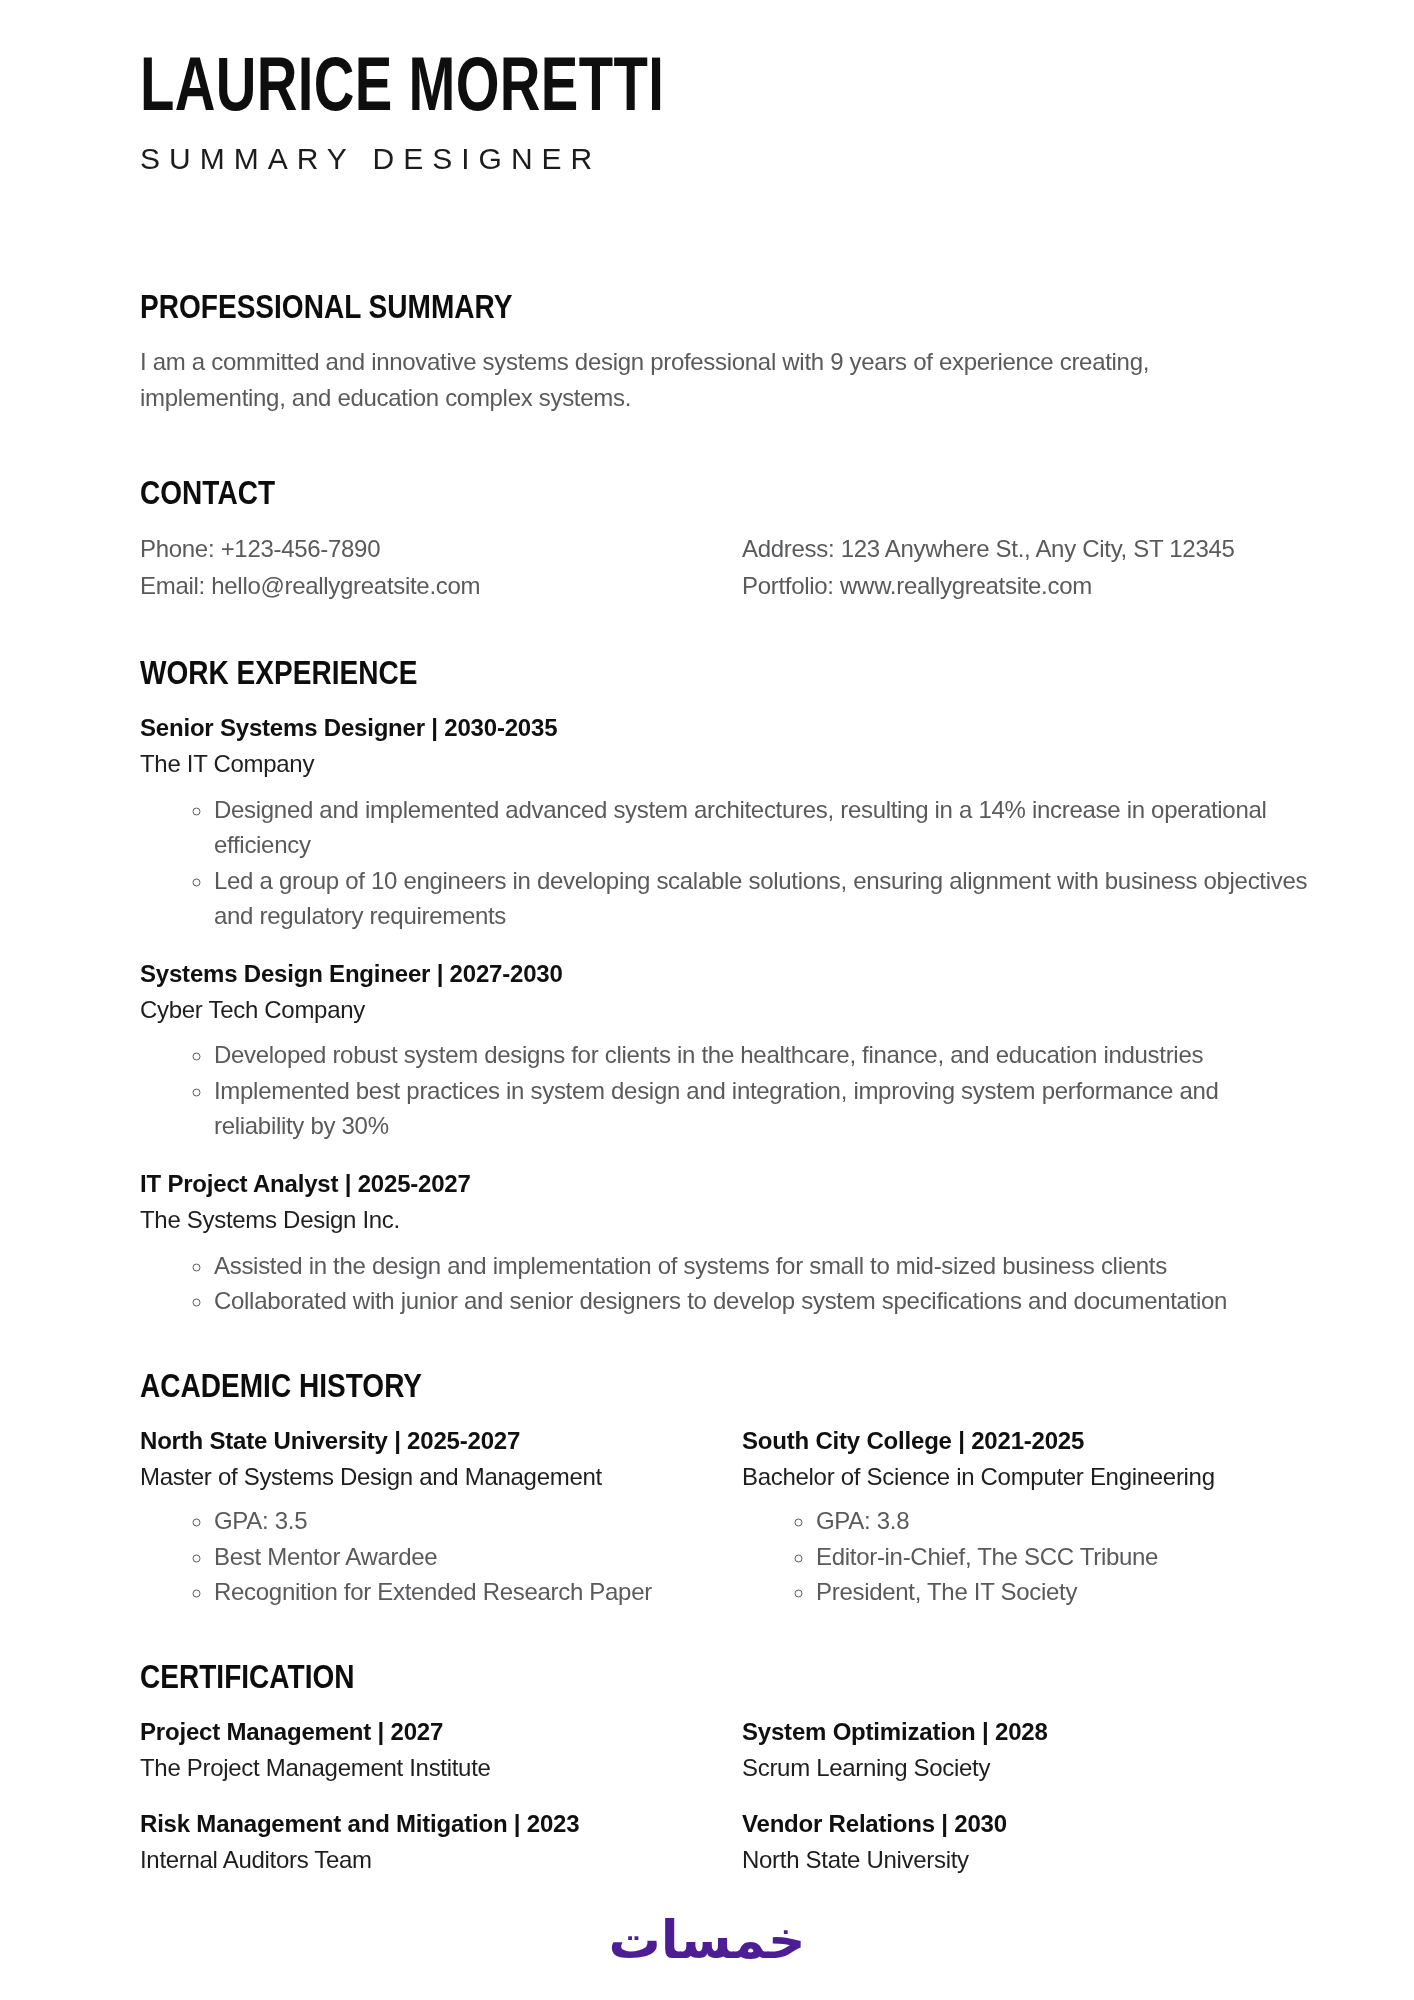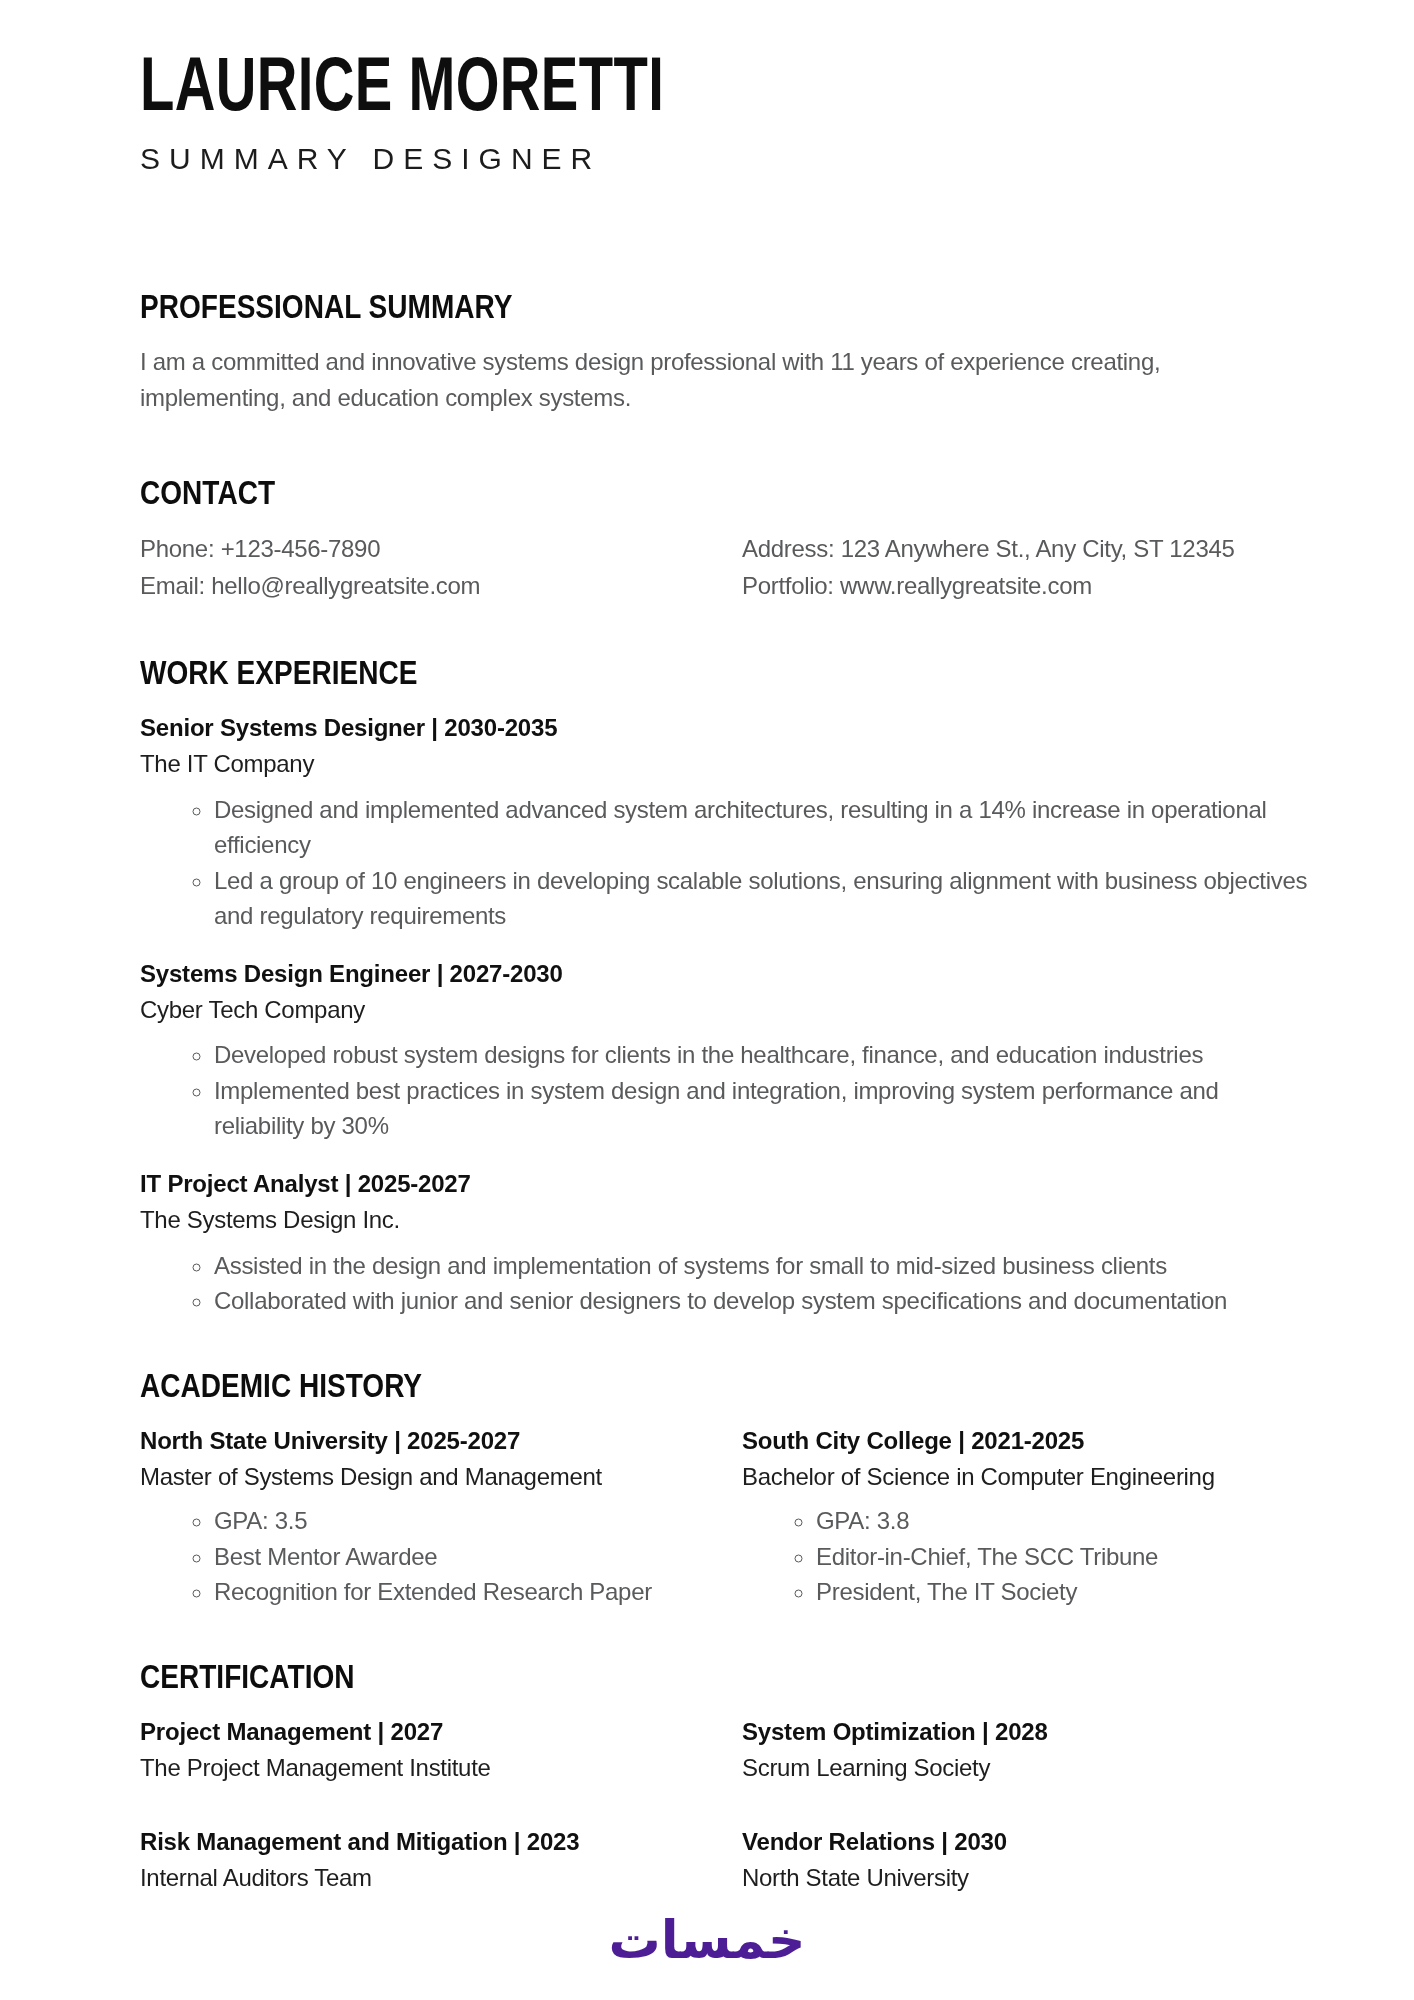--- a/index.html
+++ b/index.html
@@ -83,21 +83,21 @@
     padding: 0 0 0 74px;
     list-style-type: circle;
   }
   .bullets li { line-height: 1.48; color: #595a5c; }
 
   
   .academic-grid { margin-top: 20px; }
   .school ul.bullets { margin-top: 10px; }
 
   
-  .cert-grid { margin-top: 20px; row-gap: 42px; }
+  .cert-grid { margin-top: 20px; row-gap: 24px; }
 
   
   .watermark {
     position: absolute;
     left: 0;
     right: 0;
     bottom: 30px;
     text-align: center;
     font-family: "DejaVu Sans", sans-serif;
     font-size: 52px;
@@ -113,21 +113,21 @@
 <div class="page">
 
   <header>
     <h1 class="name">LAURICE MORETTI</h1>
     <div class="role">SUMMARY DESIGNER</div>
   </header>
 
   <section class="sec-summary">
     <h2 class="sec-heading">PROFESSIONAL SUMMARY</h2>
     <div class="summary-lines body-text">
-      <div class="summary-line">I am a committed and innovative systems design professional with 11 years of experience creating,</div>
+      <div class="summary-line">I am a committed and innovative systems design professional with 9 years of experience creating,</div>
       <div class="summary-line">implementing, and education complex systems.</div>
     </div>
   </section>
 
   <section class="sec-contact">
     <h2 class="sec-heading">CONTACT</h2>
     <div class="two-col contact-grid">
       <div>
         <div class="contact-line">Phone: +123-456-7890</div>
         <div class="contact-line">Email: hello@reallygreatsite.com</div>

